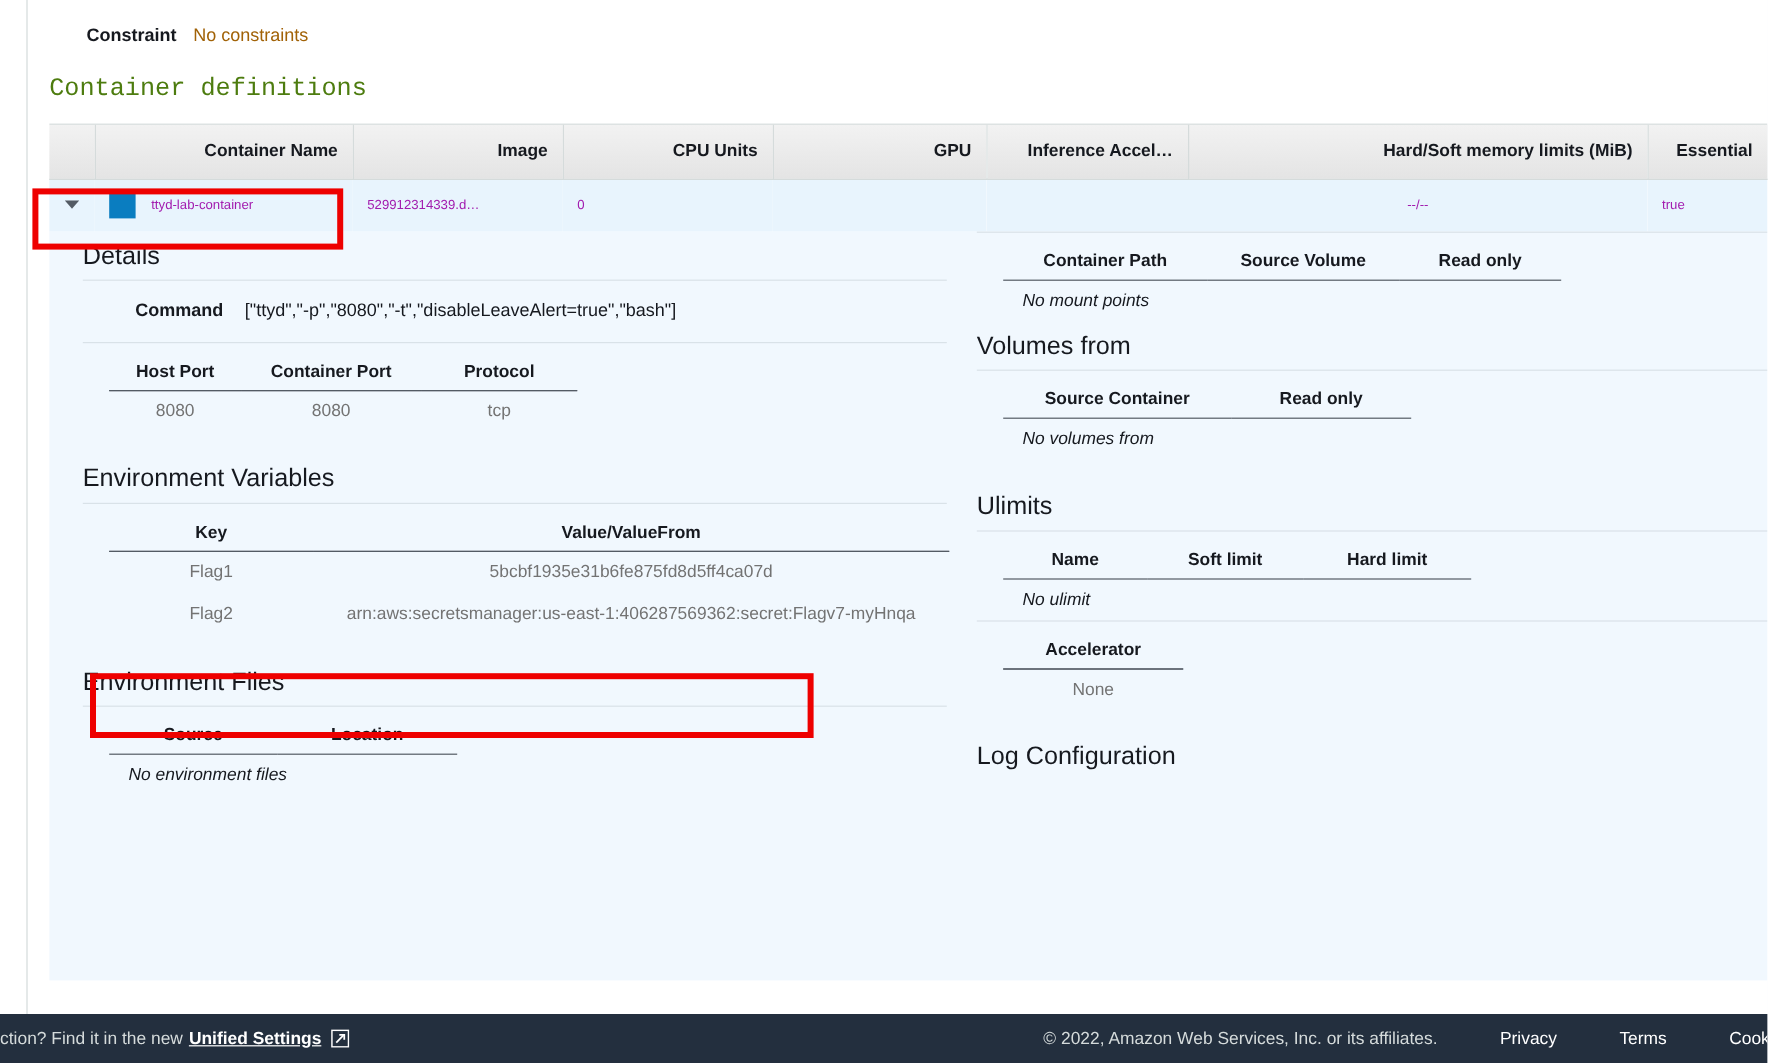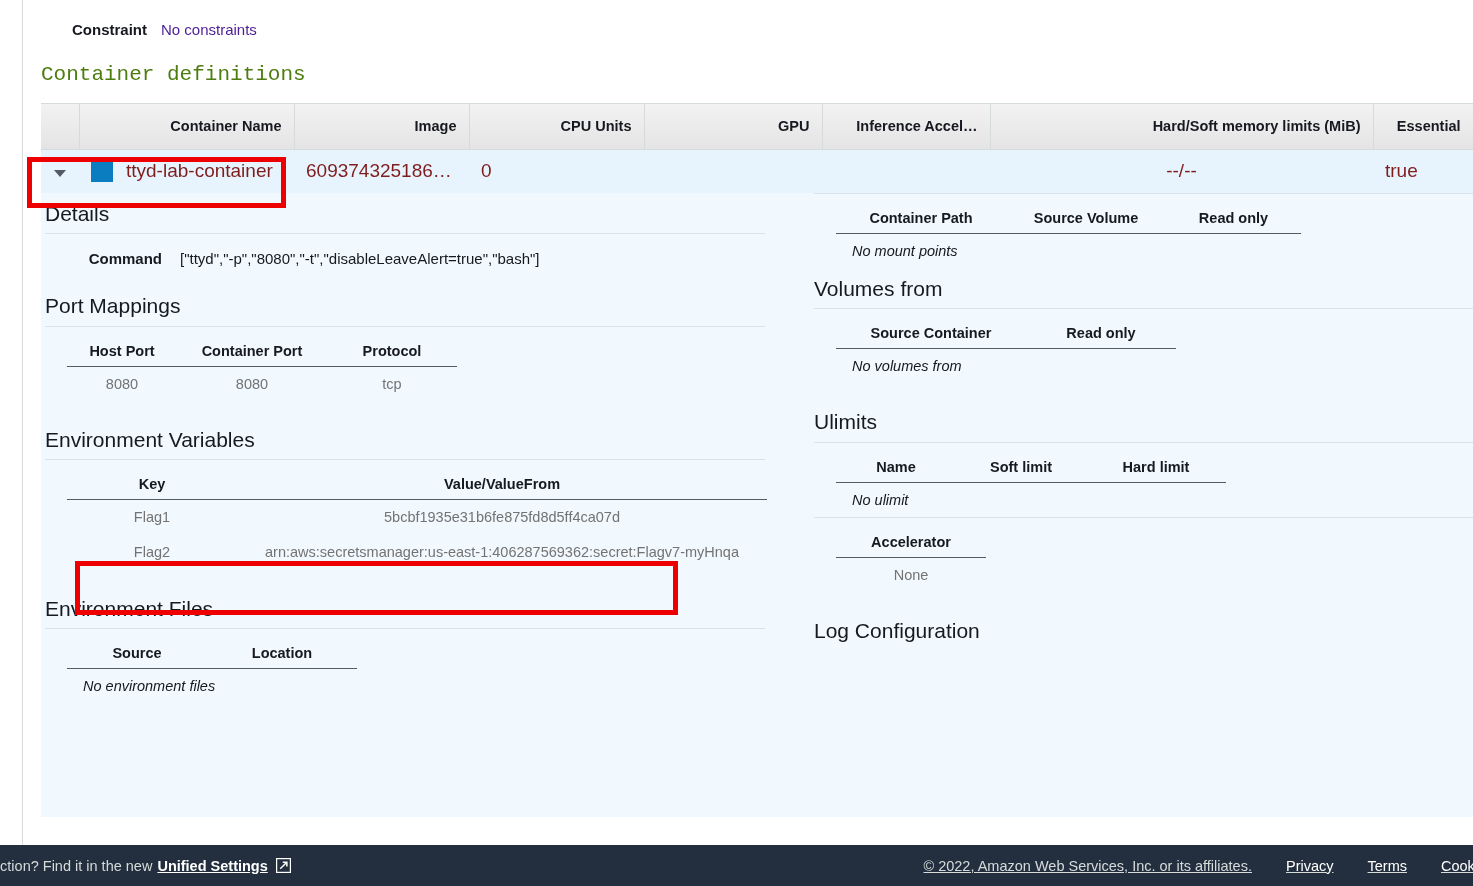--- a/index.html
+++ b/index.html
@@ -38,21 +38,21 @@
     display: flex;
     align-items: baseline;
     padding: 21px 0 0 31px;
     font-size: 15px;
   }
   .constraint-label {
     font-weight: bold;
     color: #16191f;
     margin-right: 14px;
   }
-  .constraint-value { color: #4c1d95; }
+  .constraint-value { color: #a16207; }
 
   
   .section-title {
     font-size: 21px;
     font-weight: normal;
     color: #4d7c0f;
     margin: 24px 0 0 0;
     padding: 0;
     line-height: 1.2;
     font-family: Liberation Mono, monospace;
@@ -81,22 +81,22 @@
     color: #16191f;
     padding: 13px 12px;
     height: 45px;
     white-space: nowrap;
     overflow: hidden;
     text-overflow: ellipsis;
   }
   table.container-table tbody td {
     background: #e8f4fd;
     padding: 10px 12px;
-    font-size: 19px;
-    color: #7f1d1d;
+    font-size: 11px;
+    color: #a21caf;
     height: 44px;
     vertical-align: middle;
     white-space: nowrap;
     overflow: hidden;
     text-overflow: ellipsis;
   }
   .col-caret { width: 38px; }
   .caret-cell { text-align: center; padding-left: 0 !important; padding-right: 0 !important; }
   .caret {
     display: inline-block;
@@ -116,21 +116,21 @@
   
   .detail-panel {
     background: #f1f8fe;
     display: flex;
     padding: 0;
     height: 624px;
   }
   .detail-col {
     padding: 0 0 0 0;
   }
-  .detail-col.left { width: 760px; padding-left: 4px; }
+  .detail-col.left { width: 760px; padding-left: 28px; }
   .detail-col.right { flex: 1; padding-left: 13px; }
 
   .sub-title {
     font-size: 21px;
     font-weight: normal;
     color: #16191f;
     margin: 0;
     padding: 8px 0 6px 0;
     line-height: 1.25;
   }
@@ -238,24 +238,23 @@
     display: inline-block;
     width: 15px; height: 15px;
     position: relative;
     margin-left: 3px;
     vertical-align: -2px;
   }
   .ext-icon svg { display: block; }
   .footer-right {
     display: flex;
     align-items: center;
-    gap: 34px;
+    gap: 52px;
     padding-right: 0;
     white-space: nowrap;
-    text-decoration: underline;
   }
   .footer-right .copy { color: #d5dbdb; }
   .footer-right a {
     color: #ffffff;
     text-decoration: none;
   }
   .footer-cut { overflow: hidden; width: 32px; display: inline-block; }
 
   
   .redbox {
@@ -302,42 +301,41 @@
           <tr>
             <td class="caret-cell">
               <span class="caret"></span>
             </td>
             <td>
               <span class="name-cell-inner">
                 <span class="blue-square"></span>
                 <span>ttyd-lab-container</span>
               </span>
             </td>
-            <td>609374325186.d…</td>
+            <td>529912314339.d…</td>
             <td>0</td>
             <td></td>
             <td></td>
             <td style="text-align:center">--/--</td>
             <td>true</td>
           </tr>
         </tbody>
       </table>
 
       <div class="detail-panel">
 
         <div class="detail-col left">
 
           <h3 class="sub-title">Details</h3>
           <div class="sub-rule"></div>
           <div class="kv-row">
             <div class="kv-key">Command</div>
             <div class="kv-val">["ttyd","-p","8080","-t","disableLeaveAlert=true","bash"]</div>
           </div>
 
-          <h3 class="sub-title">Port Mappings</h3>
           <div class="sub-rule"></div>
           <table class="mini tbl-ports" style="margin-left:22px">
             <thead>
               <tr>
                 <th>Host Port</th>
                 <th>Container Port</th>
                 <th>Protocol</th>
               </tr>
             </thead>
             <tbody>

